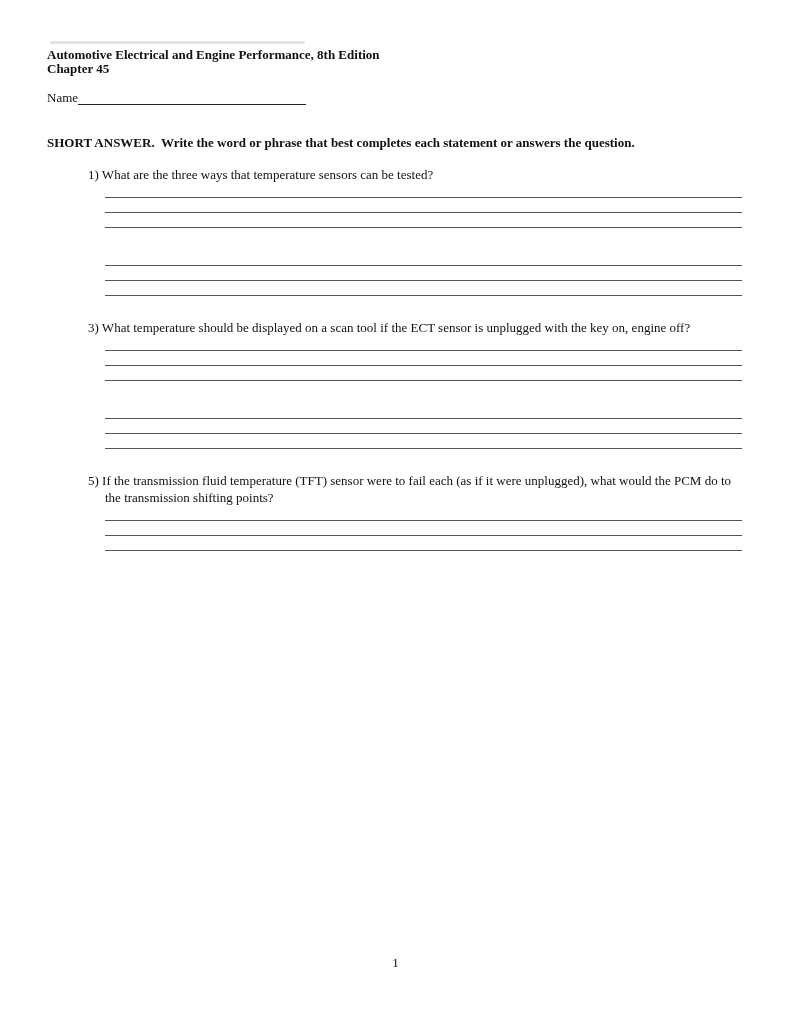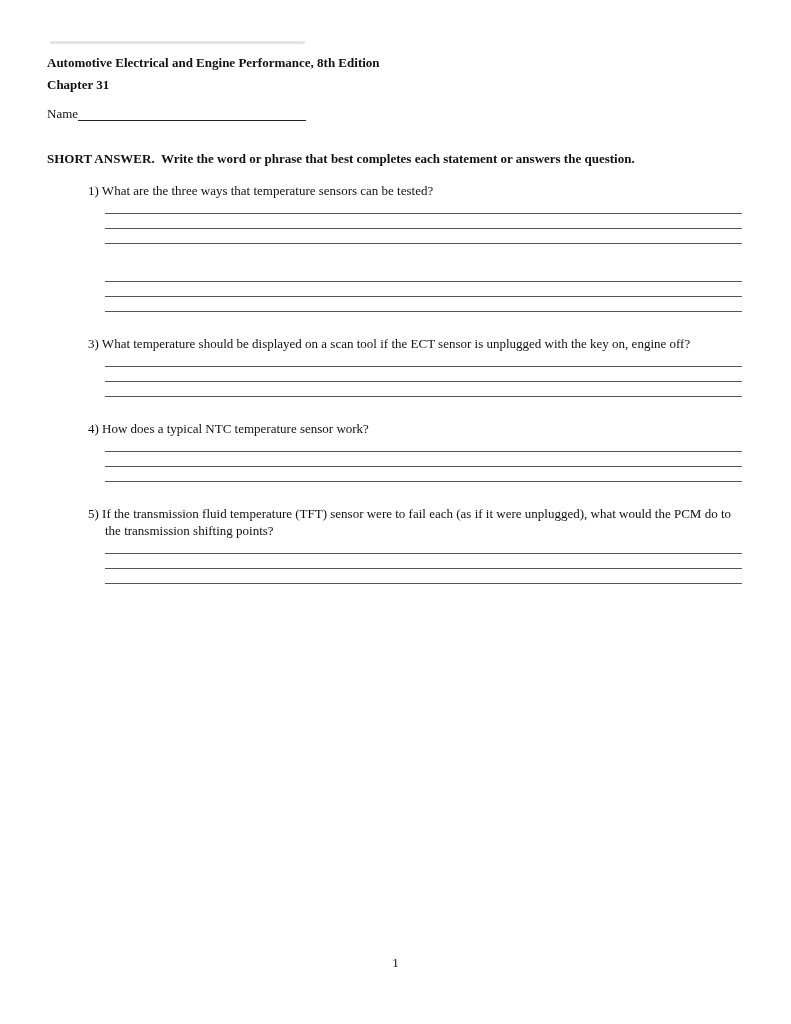--- a/index.html
+++ b/index.html
@@ -20,21 +20,21 @@
   .scan-artifact {
     position: absolute;
     top: 41px;
     left: 50px;
     width: 255px;
     height: 3px;
     background: #e4e4e4;
     border-radius: 2px;
   }
   .doc-header { font-weight: bold; }
-  .doc-header .line { line-height: 14px; margin-top: 8px; }
+  .doc-header .line { line-height: 14px; }
   .name-row {
     margin-top: 14px;
     display: flex;
     align-items: flex-end;
   }
   .name-label { font-weight: normal; line-height: 15px; }
   .name-line {
     width: 228px;
     height: 14px;
     border-bottom: 1px solid #222222;
@@ -70,21 +70,21 @@
 </style>
 </head>
 <body>
 
 <div class="page">
 
   <div class="scan-artifact"></div>
 
   <div class="doc-header">
     <div class="line">Automotive Electrical and Engine Performance, 8th Edition</div>
-    <div class="line">Chapter 31</div>
+    <div class="line">Chapter 45</div>
   </div>
 
   <div class="name-row">
     <span class="name-label">Name</span>
     <span class="name-line"></span>
   </div>
 
   <div class="instruction">SHORT ANSWER.  Write the word or phrase that best completes each statement or answers the question.</div>
 
   <div class="questions">
@@ -108,21 +108,20 @@
   <div class="question-block">
     <p class="question-text"><span>3)</span> <span>What temperature should be displayed on a scan tool if the ECT sensor is unplugged with the key on, engine off?</span></p>
     <div class="answer-lines">
           <div class="answer-line"></div>
           <div class="answer-line"></div>
           <div class="answer-line"></div>
         </div>
   </div>
 
   <div class="question-block">
-    <p class="question-text"><span>4)</span> <span>How does a typical NTC temperature sensor work?</span></p>
     <div class="answer-lines">
           <div class="answer-line"></div>
           <div class="answer-line"></div>
           <div class="answer-line"></div>
         </div>
   </div>
 
   <div class="question-block">
     <p class="question-text"><span>5)</span> <span>If the transmission fluid temperature (TFT) sensor were to fail each (as if it were unplugged), what would the PCM do to the transmission shifting points?</span></p>
     <div class="answer-lines">

